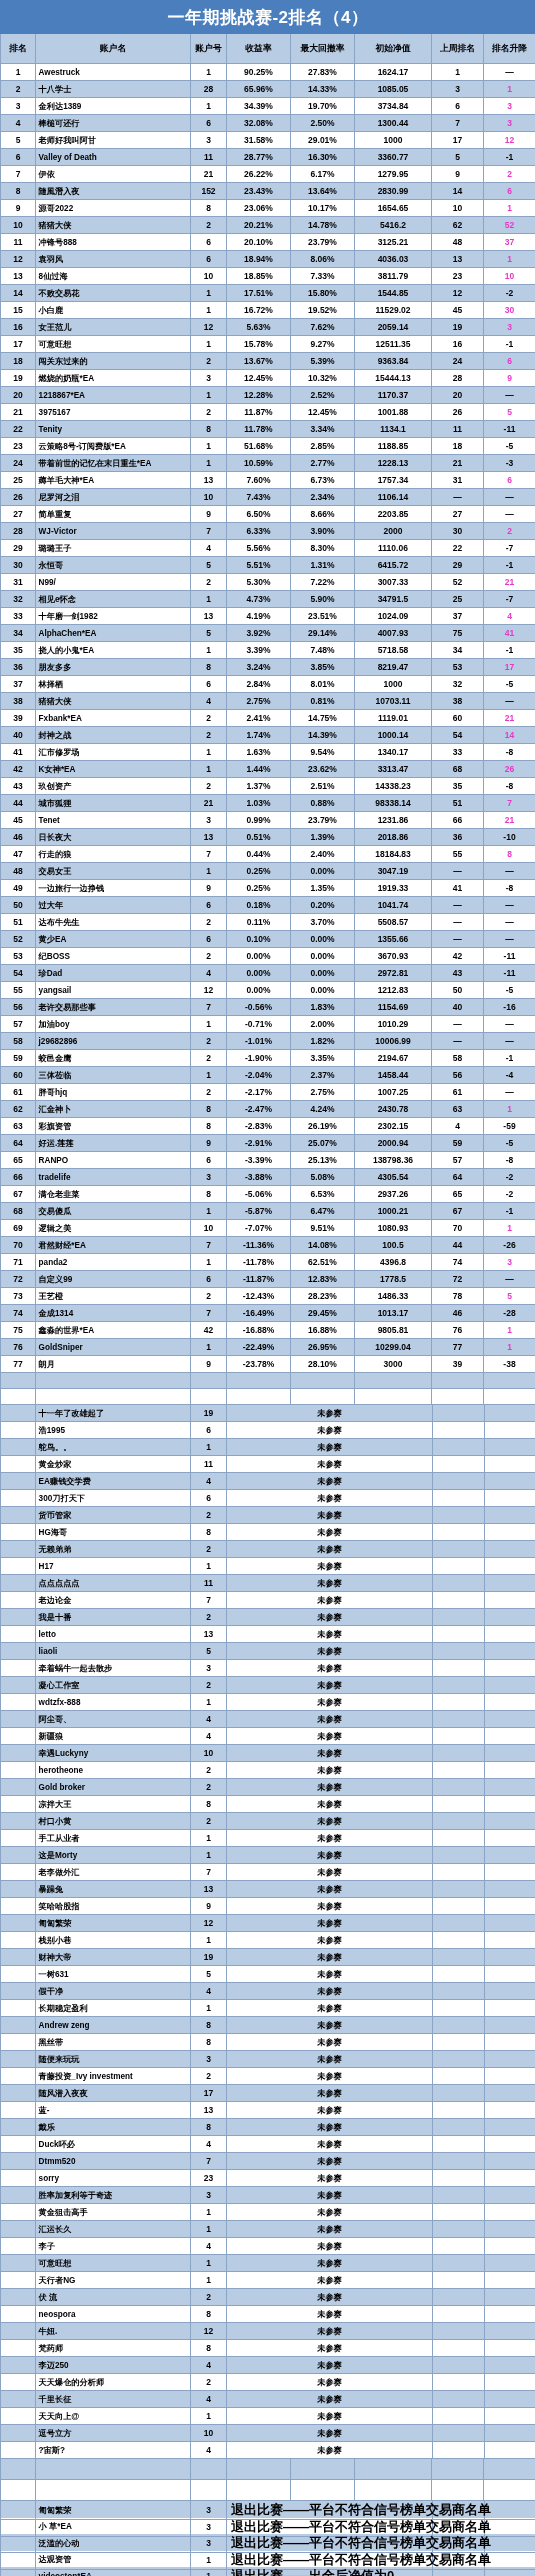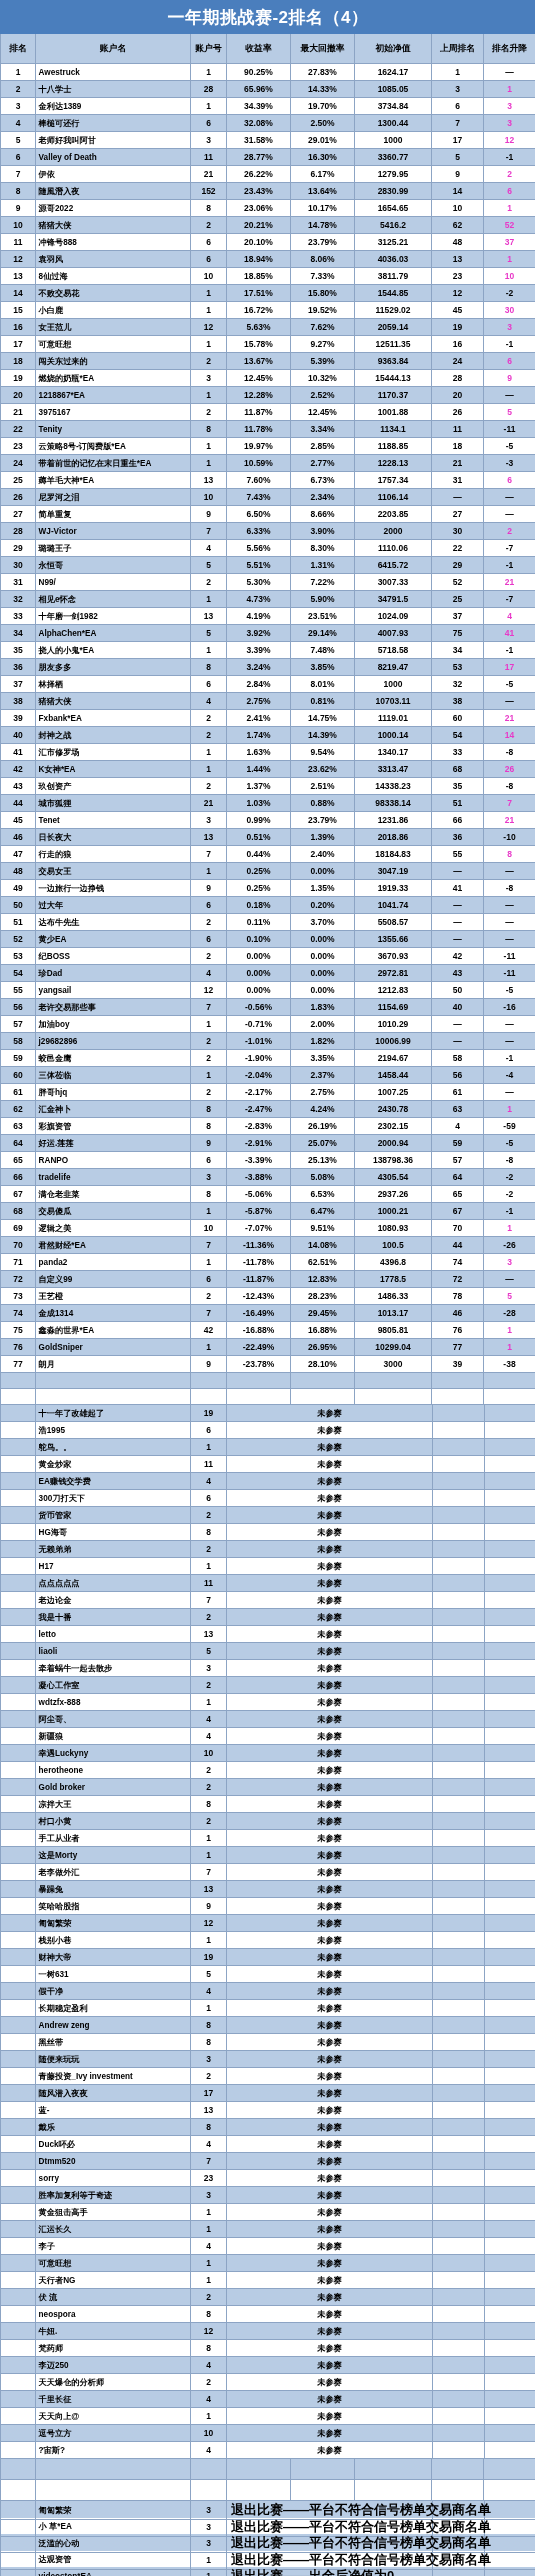--- a/index.html
+++ b/index.html
@@ -277,21 +277,21 @@
         <div class="cell">11.78%</div>
         <div class="cell">3.34%</div>
         <div class="cell">1134.1</div>
         <div class="cell">11</div>
         <div class="cell">-11</div>
       </div>
       <div class="row g8 hr white">
         <div class="cell">23</div>
         <div class="cell name">云策略8号-订阅费版*EA</div>
         <div class="cell">1</div>
-        <div class="cell">19.97%</div>
+        <div class="cell">51.68%</div>
         <div class="cell">2.85%</div>
         <div class="cell">1188.85</div>
         <div class="cell">18</div>
         <div class="cell">-5</div>
       </div>
       <div class="row g8 hr blue">
         <div class="cell">24</div>
         <div class="cell name">带着前世的记忆在末日重生*EA</div>
         <div class="cell">1</div>
         <div class="cell">10.59%</div>

